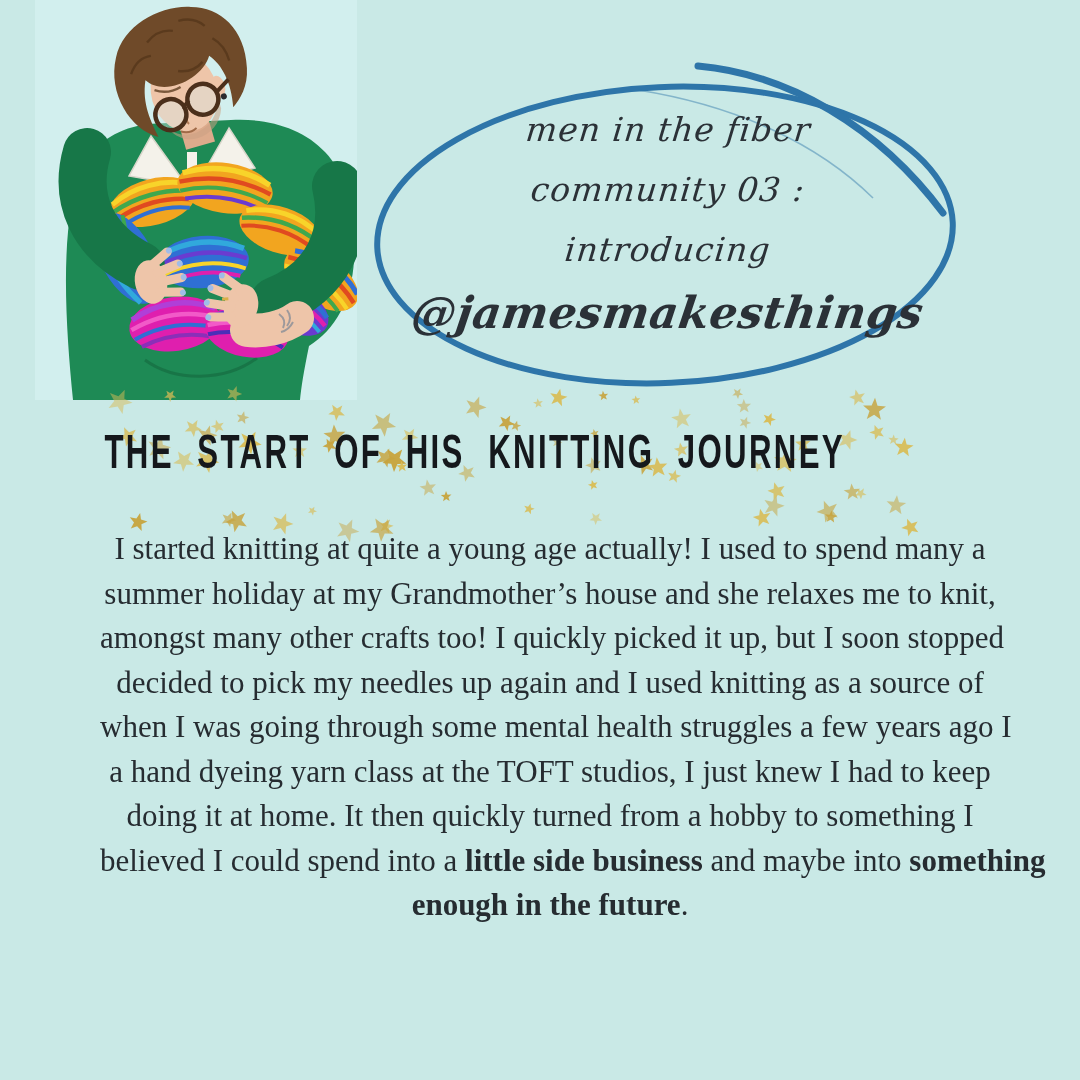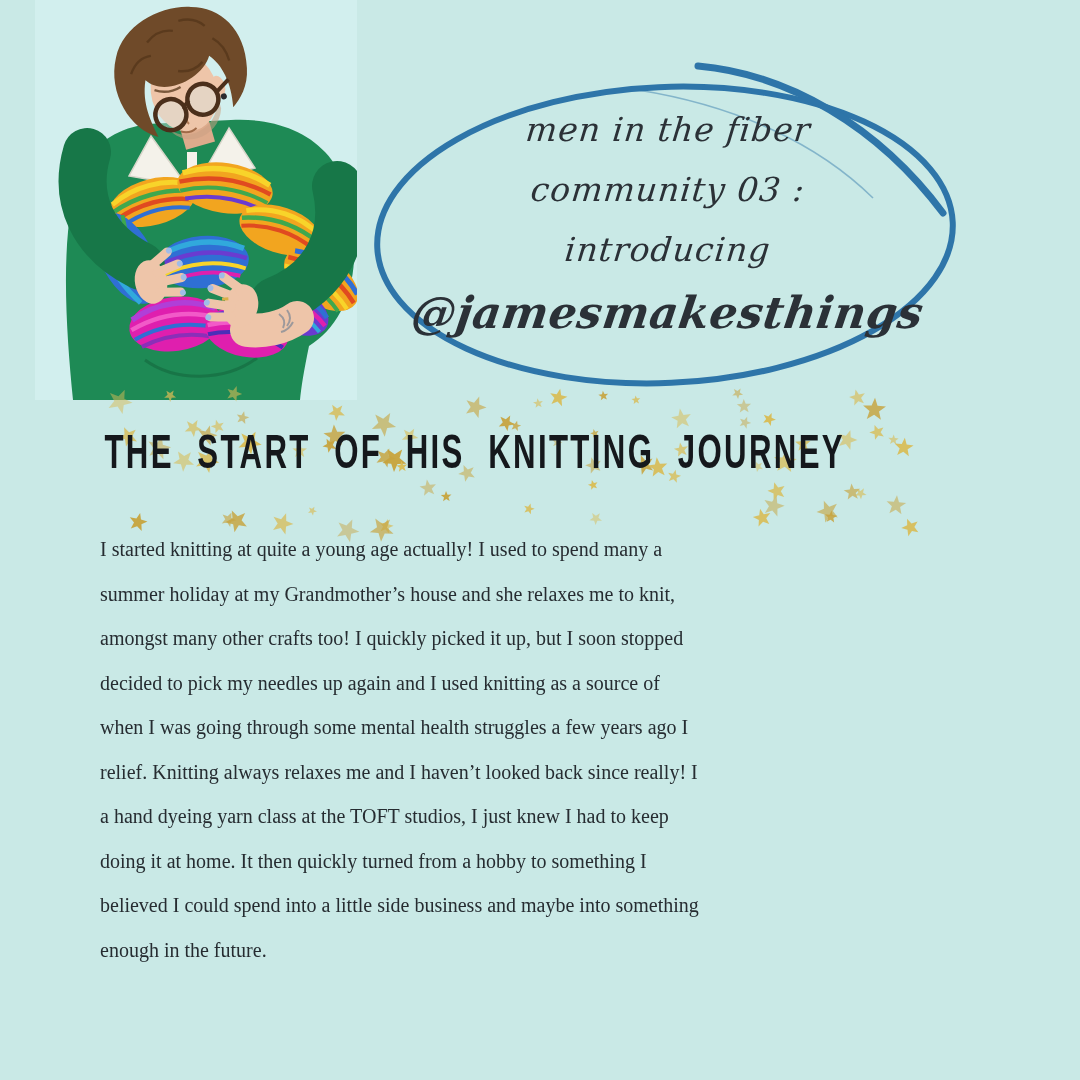--- a/index.html
+++ b/index.html
@@ -39,24 +39,24 @@
   .title-text{
     display:inline-block;
     font-family:"Liberation Sans",sans-serif;font-weight:800;
     font-size:40px;letter-spacing:3px;word-spacing:16px;
     transform:scale(0.78,1.18);transform-origin:center;
     white-space:nowrap;
   }
   
   .article{
     position:absolute;left:100px;top:527px;width:900px;
-    font-size:20px;line-height:44.5px;
+    font-size:31px;line-height:44.5px;text-align:center;
   }
   .article .line{white-space:nowrap;}
-  .article .b{font-weight:400;}
+  .article .b{font-weight:700;}
 </style>
 </head>
 <body style="background: rgb(201, 233, 230);">
 
 <div class="photo">
   <svg width="322" height="400" viewBox="0 0 322 400">
     <rect width="322" height="400" fill="#d2efee"></rect>
 
     <path d="M 38 400 C 30 320 24 220 48 165 C 62 140 86 128 112 124 L 196 120 C 232 118 268 128 290 152 C 312 175 321 215 319 260 C 317 300 300 330 274 346 C 269 370 266 388 265 400 Z" fill="#1e8a55"></path>
 
@@ -296,18 +296,17 @@
 <div class="title-wrap">
   <span class="title-text" style="color: rgb(21, 24, 28);">THE START OF HIS KNITTING JOURNEY</span>
 </div>
 
 <div class="article" style="color: rgb(38, 44, 49);">
     <div class="line"><span>I started knitting at quite a young age actually! I used to spend many a</span></div>
     <div class="line"><span>summer holiday at my Grandmother’s house and she relaxes me to knit,</span></div>
     <div class="line"><span>amongst many other crafts too! I quickly picked it up, but I soon stopped</span></div>
     <div class="line"><span>decided to pick my needles up again and I used knitting as a source of</span></div>
     <div class="line"><span>when I was going through some mental health struggles a few years ago I</span></div>
-    <div class="line"><span>relief. Knitting always relaxes me and I haven’t looked back since really! I</span></div>
     <div class="line"><span>a hand dyeing yarn class at the TOFT studios, I just knew I had to keep</span></div>
     <div class="line"><span>doing it at home. It then quickly turned from a hobby to something I</span></div>
     <div class="line"><span>believed I could spend into a </span><span class="b">little side business</span><span> and maybe into </span><span class="b">something</span></div>
     <div class="line"><span class="b">enough in the future</span><span>.</span></div>
   </div>
 
 </body></html>

